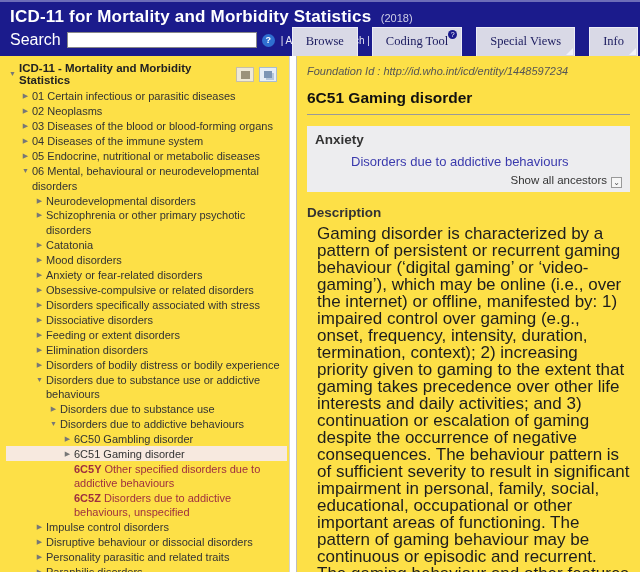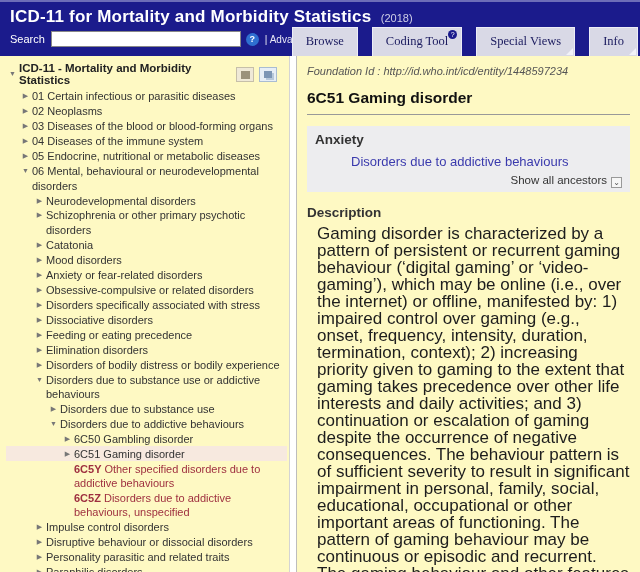--- a/index.html
+++ b/index.html
@@ -9,21 +9,21 @@
 
   
   header.app-header {
     position:relative; height:56px; background:var(--header,#1b1b8c);
     border-top:2px solid #6d6db8; padding:5px 9px 0 10px; color:#fff;
   }
   .title-row { white-space:nowrap; }
   .app-title { font-size:17px; font-weight:bold; letter-spacing:.2px; }
   .app-year { font-size:11px; color:#cfcfe6; margin-left:5px; }
   .search-row { display:flex; align-items:center; margin-top:4px; }
-  .search-label { font-size:11px; color:#fff; margin-right:6px; }
+  .search-label { font-size:16px; color:#fff; margin-right:6px; }
   .search-input { width:190px; height:16px; border:1px solid #888; background:#fff; font-size:11px; padding:0 3px; }
   .help-circle {
     display:inline-block; width:13px; height:13px; border-radius:50%;
     background:#2f6fd0; color:#fff; font-size:9px; font-weight:bold;
     text-align:center; line-height:13px; margin-left:5px;
   }
   .adv-search { font-size:10px; color:#e8e8f4; margin-left:6px; }
 
   .tabs { position:absolute; right:2px; bottom:0; display:flex; gap:14px; align-items:flex-end; }
   .tab {
@@ -35,21 +35,21 @@
     content:""; position:absolute; right:1px; bottom:1px;
     border-left:7px solid transparent; border-bottom:7px solid #f2f2f8;
   }
   .tab .badge {
     position:absolute; top:2px; right:4px; width:9px; height:9px; border-radius:50%;
     background:#1b1b8c; color:#fff; font-size:7px; line-height:9px; text-align:center;
     font-family:"Liberation Sans",sans-serif;
   }
 
   
-  .main { display:flex; height:516px; background:#fef9c3; }
+  .main { display:flex; height:516px; background:#fde047; }
   aside.sidebar {
     width:290px; flex:none; border-right:1px solid #d4d4d4; overflow:hidden;
     padding:6px 2px 0 6px; font-size:11px; color:#333;
   }
   .splitter { width:7px; flex:none; border-right:1px solid #bdbdbd; background:#fff; }
   section.content { flex:1; overflow:hidden; padding:8px 10px 0 10px; color:#222; }
 
   
   .tree-root-row { display:flex; align-items:center; font-weight:bold; font-size:11.5px; color:#222; margin-bottom:3px; }
   .tree-root-row .arrow { width:13px; flex:none; font-size:7px; color:var(--arrow,#777); text-align:center; line-height:14px; }
@@ -169,21 +169,21 @@
           <div class="tree-row lvl2">
             <span class="arrow">▶</span>
             <span class="lbl">Disorders specifically associated with stress</span>
           </div>
           <div class="tree-row lvl2">
             <span class="arrow">▶</span>
             <span class="lbl">Dissociative disorders</span>
           </div>
           <div class="tree-row lvl2">
             <span class="arrow">▶</span>
-            <span class="lbl">Feeding or eating precedence</span>
+            <span class="lbl">Feeding or extent disorders</span>
           </div>
           <div class="tree-row lvl2">
             <span class="arrow">▶</span>
             <span class="lbl">Elimination disorders</span>
           </div>
           <div class="tree-row lvl2">
             <span class="arrow">▶</span>
             <span class="lbl">Disorders of bodily distress or bodily experience</span>
           </div>
           <div class="tree-row lvl2">

